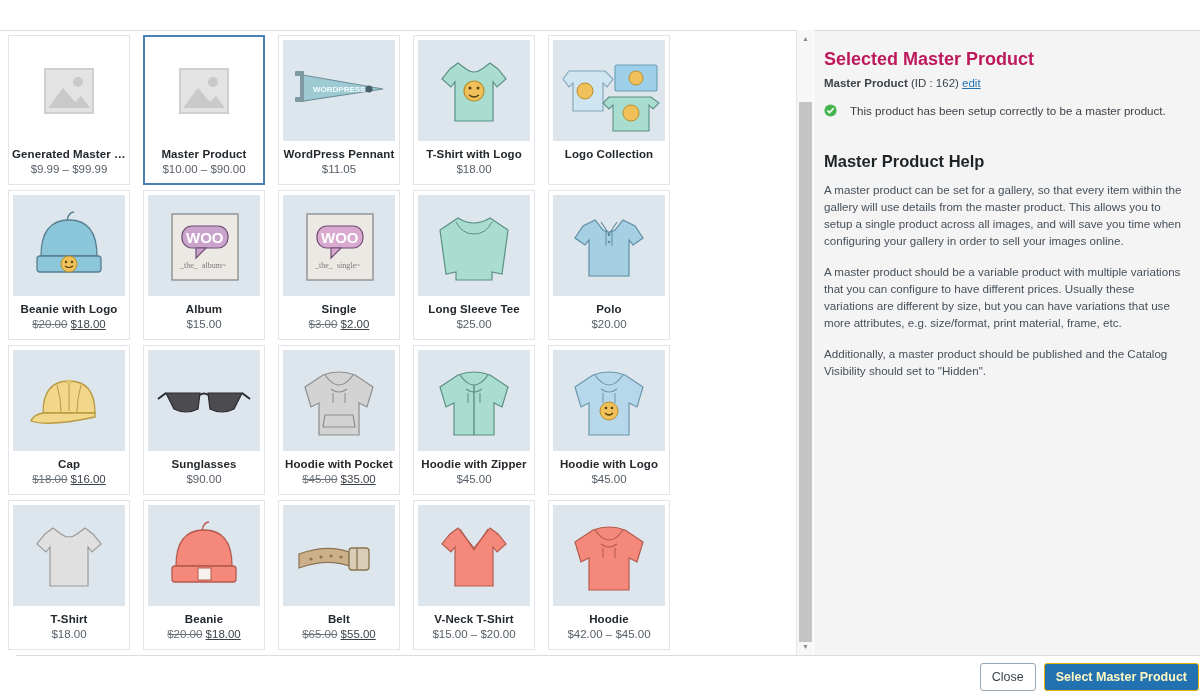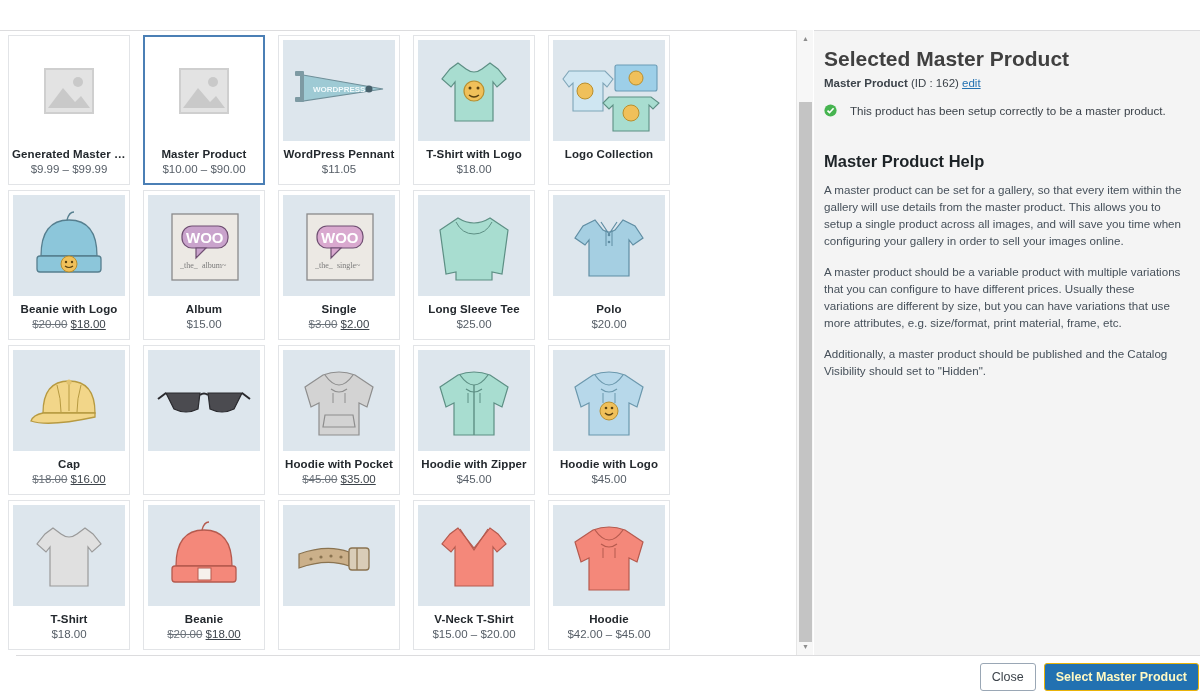--- a/index.html
+++ b/index.html
@@ -96,21 +96,21 @@
     top:72px; height:540px;
     background:#c4c4c4; cursor:grab;
   }
 
   
   .info-pane {
     position:absolute; left:814px; top:0; width:386px; height:625px;
     background:#f4f4f4; padding: 18px 18px 0 10px;
     border-top:1px solid #dcdcde;
   }
-  .info-h1 { font-size:21px; font-weight:600; color:#404040; line-height:20px; margin:0 0 7px; }
+  .info-h1 { font-size:18px; font-weight:600; color:#be185d; line-height:20px; margin:0 0 7px; }
   .mp-line { font-size:11.5px; color:#3c434a; line-height:15px; margin-bottom:12px; }
   .mp-line .bold { font-weight:700; }
   .mp-line a { color:#2271b1; text-decoration:underline; cursor:pointer; }
   .status-row { display:flex; align-items:flex-start; gap:13px; margin-bottom:30px; }
   .check-ic { flex:0 0 auto; margin-top:0px; }
   .status-txt { font-size:11.6px; color:#3c434a; line-height:15px; }
   .info-h2 { font-size:16.5px; font-weight:600; color:#1d2327; line-height:20px; margin:0 0 10px; }
   .para { font-size:11.6px; color:#46505a; line-height:17px; margin:0 0 14px; }
 
   
@@ -321,20 +321,24 @@
             <div class="thumb">
               <svg width="104" height="92" viewBox="0 0 104 92">
                 <g fill="#4b4b50" stroke="#2a2a2e" stroke-width="1.2">
                   <path d="M14 38 L48 38 L46 54 Q34 60 22 54 Z"></path>
                   <path d="M56 38 L90 38 L82 54 Q70 60 58 54 Z"></path>
                 </g>
                 <path d="M48 40 Q52 37 56 40" fill="none" stroke="#2a2a2e" stroke-width="2"></path>
                 <path d="M14 38 L6 44 M90 38 L98 44" stroke="#2a2a2e" stroke-width="2"></path>
               </svg>
             </div>
+            <div class="meta">
+              <div class="pname">Sunglasses</div>
+              <div class="pprice">$90.00</div>
+            </div>
           </div>
           <div class="cell">
             <div class="thumb">
               <svg width="104" height="92" viewBox="0 0 104 92">
                 <path d="M36 20 Q52 14 68 20 L86 32 L80 52 L72 48 L72 80 L32 80 L32 48 L24 52 L18 32 Z" fill="#d3d3d3" stroke="#8e8e8e" stroke-width="1.2"></path>
                 <path d="M38 20 Q52 40 66 20" fill="none" stroke="#8e8e8e" stroke-width="1.2"></path>
                 <path d="M44 34 Q52 40 60 34" fill="none" stroke="#8e8e8e" stroke-width="1.1"></path>
                 <path d="M46 38 L46 48 M58 38 L58 48" stroke="#8e8e8e" stroke-width="1"></path>
                 <path d="M38 60 L66 60 L68 72 L36 72 Z" fill="none" stroke="#8e8e8e" stroke-width="1.2"></path>
               </svg>
@@ -408,20 +412,24 @@
                 <path d="M12 44 Q40 34 62 42 L62 56 Q40 48 12 58 Z" fill="#cbb08a" stroke="#8a7350" stroke-width="1.2"></path>
                 <rect x="62" y="38" width="20" height="22" rx="3" fill="#d9cdb8" stroke="#8a7350" stroke-width="1.3"></rect>
                 <path d="M70 38 L70 60" stroke="#8a7350" stroke-width="1.3"></path>
                 <g fill="#8a7350">
                   <circle cx="24" cy="49" r="1.6"></circle>
                   <circle cx="34" cy="47" r="1.6"></circle>
                   <circle cx="44" cy="46" r="1.6"></circle>
                   <circle cx="54" cy="47" r="1.6"></circle>
                 </g>
               </svg>
+            </div>
+            <div class="meta">
+              <div class="pname">Belt</div>
+              <div class="pprice"><span class="del">$65.00</span> <span class="ins">$55.00</span></div>
             </div>
           </div>
           <div class="cell">
             <div class="thumb">
               <svg width="104" height="92" viewBox="0 0 104 92">
                 <path d="M36 18 L28 24 L20 34 L29 42 L33 37 L33 76 L71 76 L71 37 L75 42 L84 34 L76 24 L68 18 L52 38 Z" fill="#f4887a" stroke="#b55a4e" stroke-width="1.2"></path>
                 <path d="M38 19 L52 40 L66 19" fill="none" stroke="#b55a4e" stroke-width="1.2"></path>
               </svg>
             </div>
             <div class="meta">

